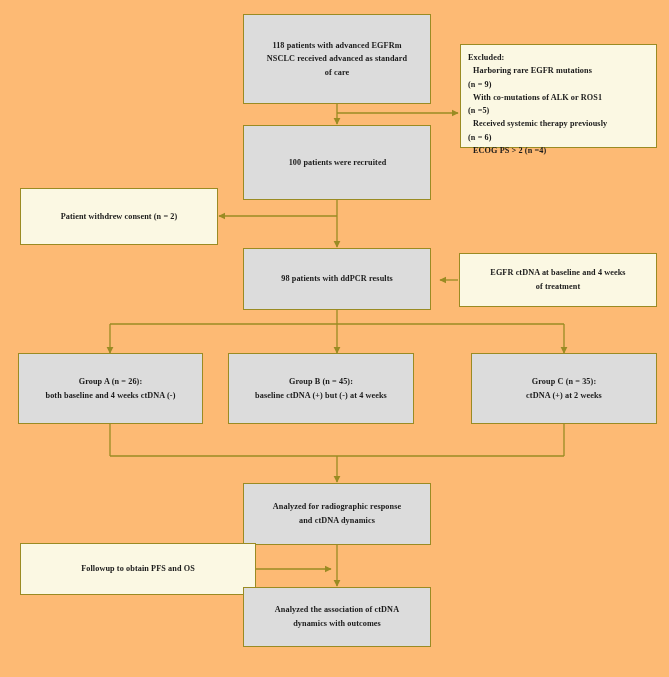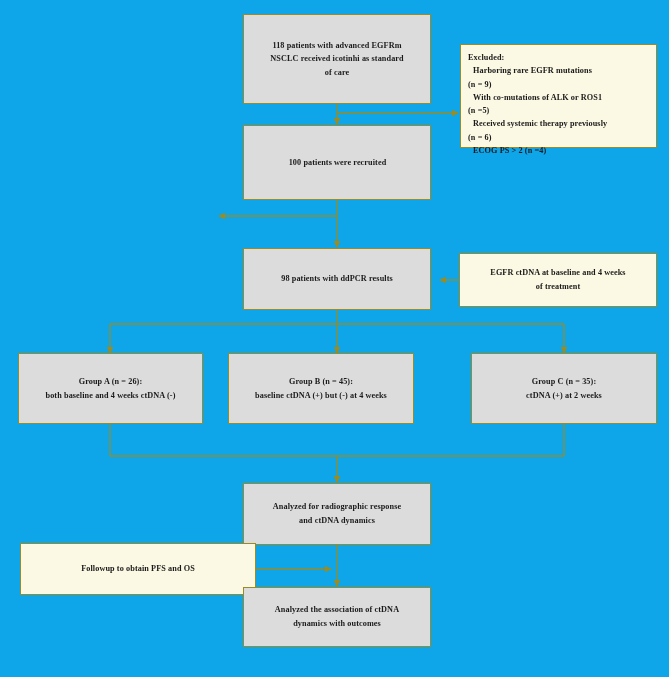--- a/index.html
+++ b/index.html
@@ -7,21 +7,21 @@
     padding: 0;
     background: #ffffff;
   }
   body {
     font-family: "Liberation Serif", "DejaVu Serif", serif;
   }
   #flow {
     position: relative;
     width: 669px;
     height: 677px;
-    background: #0ea5e9;
+    background: #fdba74;
     overflow: hidden;
   }
   .node {
     position: absolute;
     box-sizing: border-box;
     border: 1.4px solid #9a8b23;
     display: flex;
     align-items: center;
     justify-content: center;
     text-align: center;
@@ -96,21 +96,21 @@
 
       <path d="M 337 545 L 337 586" marker-end="url(#arrow)"></path>
 
       <path d="M 219 569 L 331 569" marker-end="url(#arrow)"></path>
     </g>
   </svg>
 
   <div class="node gray" style="left:243px; top:14px; width:188px; height:90px;">
     <div class="lines">
       <div>118 patients with advanced EGFRm</div>
-      <div>NSCLC received icotinhi as standard</div>
+      <div>NSCLC received advanced as standard</div>
       <div>of care</div>
     </div>
   </div>
 
   <div class="node cream left-align" style="left:460px; top:44px; width:197px; height:104px;">
     <div class="lines">
       <div>Excluded:</div>
       <div class="ind">Harboring rare EGFR mutations</div>
       <div>(n = 9)</div>
       <div class="ind">With co-mutations of ALK or ROS1</div>
@@ -120,20 +120,25 @@
       <div class="ind">ECOG PS  &gt;  2 (n =4)</div>
     </div>
   </div>
 
   <div class="node gray" style="left:243px; top:125px; width:188px; height:75px;padding-left:7px;">
     <div class="lines">
       <div>100 patients were recruited</div>
     </div>
   </div>
 
+  <div class="node cream" style="left:20px; top:188px; width:198px; height:57px;">
+    <div class="lines">
+      <div>Patient withdrew consent (n = 2)</div>
+    </div>
+  </div>
 
   <div class="node gray" style="left:243px; top:248px; width:188px; height:62px;font-family:Liberation Serif, serif;">
     <div class="lines">
       <div>98 patients with ddPCR results</div>
     </div>
   </div>
 
   <div class="node cream" style="left:459px; top:253px; width:198px; height:54px;">
     <div class="lines">
       <div>EGFR ctDNA  at baseline and 4 weeks</div>

